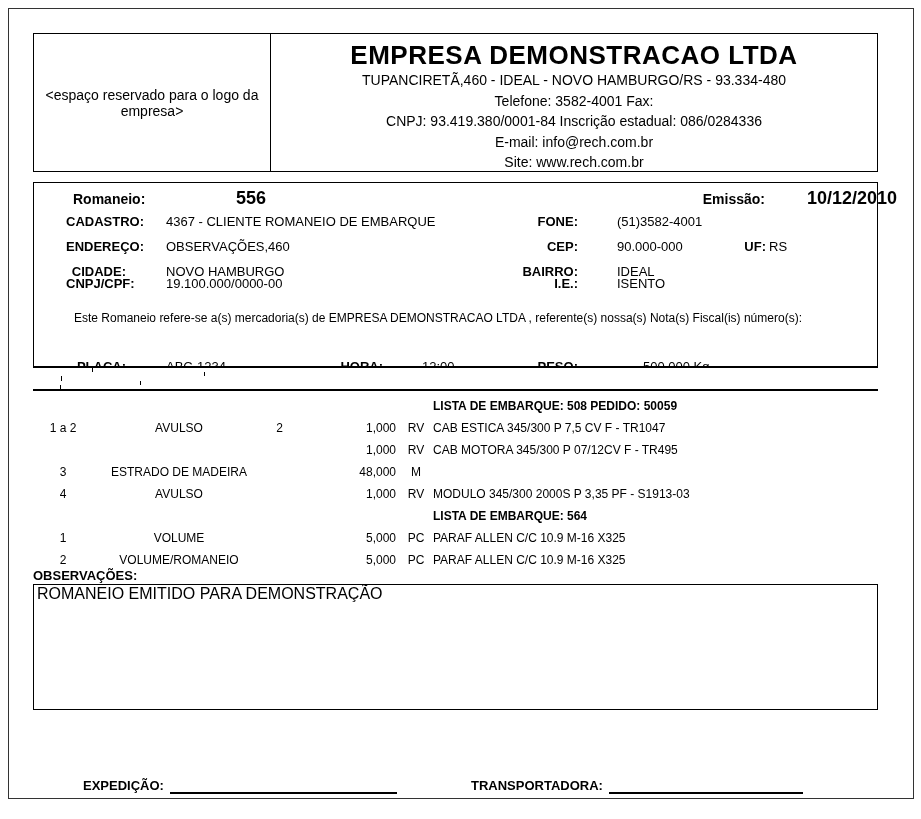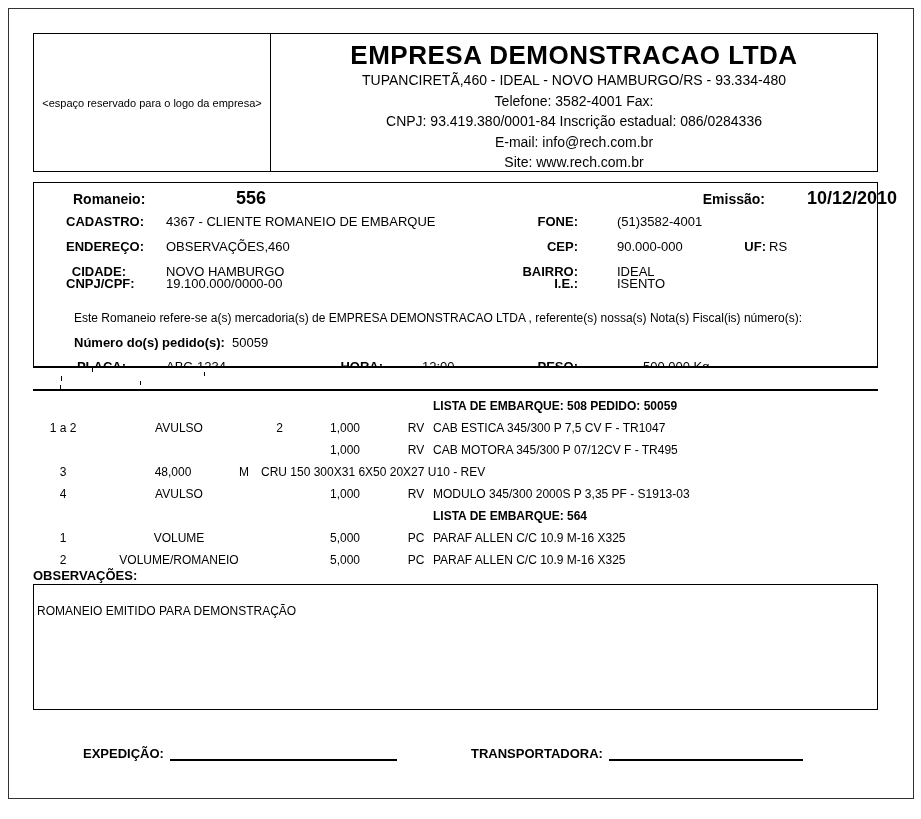--- a/index.html
+++ b/index.html
@@ -4,21 +4,21 @@
 <style>
   * { margin:0; padding:0; box-sizing:border-box; }
   html,body { width:921px; height:819px; background:#fff; }
   body { font-family:"Liberation Sans","DejaVu Sans",sans-serif; color:#000; position:relative; }
   .page { position:absolute; left:0; top:0; width:921px; height:819px; background:#fff; }
   .page-border { position:absolute; left:8px; top:8px; width:906px; height:791px; border:1px solid #333; background:#fff; }
 
   
   .header-box { position:absolute; left:33px; top:33px; width:845px; height:139px; border:1px solid #000; display:flex; }
   .logo-cell { width:237px; border-right:1px solid #000; display:flex; align-items:center; justify-content:center; }
-  .logo-cell span { font-size:11px; text-align:center; }
+  .logo-cell span { font-size:14px; text-align:center; }
   .company-cell { flex:1; text-align:center; padding-top:6px; }
   .company-name { font-size:26px; font-weight:bold; line-height:30px; letter-spacing:0.5px; }
   .company-line { font-size:14px; line-height:20.5px; }
 
   
   .info-box { position:absolute; left:33px; top:182px; width:845px; height:209px; border:1px solid #000; }
   .irow { position:absolute; left:0; width:100%; height:19px; }
   .irow span { position:absolute; top:0; white-space:nowrap; font-size:13px;padding-left:32px; }
   .lblL { left:0; width:92px; text-align:right; font-weight:bold; }
   .valL { left:100px;text-align:right; }
@@ -46,31 +46,31 @@
   .c-vol { width:29px; }
   .c-qtd { width:108px; }
   .c-un { width:28px; }
   .c-desc { flex:1; }
 
   
   .table-body { position:absolute; left:33px; top:395px; width:845px; }
   .trow { display:flex; height:22px; line-height:22px; font-size:12px; }
   .td { white-space:nowrap; overflow:visible; }
   .td.c-volumes, .td.c-tipo, .td.c-vol, .td.c-un { text-align:center; }
-  .td.c-qtd { text-align:center; padding-right:6px; }
+  .td.c-qtd { text-align:right; padding-right:6px; }
   .td.c-desc { text-align:left; padding-left:3px; }
   .trow.group .c-group { padding-left:400px; font-weight:bold; white-space:nowrap; }
 
   
   .obs-label { position:absolute; left:33px; top:568px; font-size:13px; font-weight:bold; }
   .obs-box { position:absolute; left:33px; top:584px; width:845px; height:126px; border:1px solid #000; padding:1px 3px; }
-  .obs-box div { font-size:12px; line-height:16px;margin-top:17px; }
-
-  
-  .sig { position:absolute; top:746px; display:flex; align-items:flex-start; }
+  .obs-box div { font-size:16px; line-height:16px; }
+
+  
+  .sig { position:absolute; top:778px; display:flex; align-items:flex-end; }
   .sig-exp { left:83px; }
   .sig-tra { left:471px; }
   .sig .sig-lbl { font-size:13px; font-weight:bold; line-height:16px; }
   .sig .sig-line { display:inline-block; height:15px; border-bottom:2px solid #000; margin-left:6px; }
   .line-exp { width:227px; }
   .line-tra { width:194px; }
 </style>
 </head>
 <body>
 
@@ -120,24 +120,20 @@
     </div>
     <div class="irow" style="top:93px;">
       <span class="lblL">CNPJ/CPF:</span>
       <span class="valL">19.100.000/0000-00</span>
       <span class="lblR">I.E.:</span>
       <span class="valR">ISENTO</span>
     </div>
     <div class="irow" style="top:128px;">
       <span class="ref-note">Este Romaneio refere-se a(s) mercadoria(s) de EMPRESA DEMONSTRACAO LTDA , referente(s) nossa(s) Nota(s) Fiscal(is) número(s):</span>
     </div>
-    <div class="irow" style="top:152px;">
-      <span class="lbl-pedidos">Número do(s) pedido(s):</span>
-      <span class="val-pedidos">50059</span>
-    </div>
     <div class="irow" style="top:176px;">
       <span class="lblL">PLACA:</span>
       <span class="valL">ABC-1234</span>
       <span class="lbl-hora">HORA:</span>
       <span class="val-hora">12:00</span>
       <span class="lblR">PESO:</span>
       <span class="val-peso">500,000 Kg</span>
     </div>
   </div>
 
@@ -165,24 +161,24 @@
     <div class="trow">
       <div class="td c-volumes"></div>
       <div class="td c-tipo"></div>
       <div class="td c-vol"></div>
       <div class="td c-qtd">1,000</div>
       <div class="td c-un">RV</div>
       <div class="td c-desc">CAB MOTORA 345/300 P 07/12CV F - TR495</div>
     </div>
     <div class="trow">
       <div class="td c-volumes">3</div>
+      <div class="td c-tipo">ESTRADO DE MADEIRA</div>
       <div class="td c-vol"></div>
       <div class="td c-qtd">48,000</div>
       <div class="td c-un">M</div>
-      <div class="td c-desc">CRU 150 300X31 6X50 20X27 U10 - REV</div>
     </div>
     <div class="trow">
       <div class="td c-volumes">4</div>
       <div class="td c-tipo">AVULSO</div>
       <div class="td c-vol"></div>
       <div class="td c-qtd">1,000</div>
       <div class="td c-un">RV</div>
       <div class="td c-desc">MODULO 345/300 2000S P 3,35 PF - S1913-03</div>
     </div>
     <div class="trow group">

